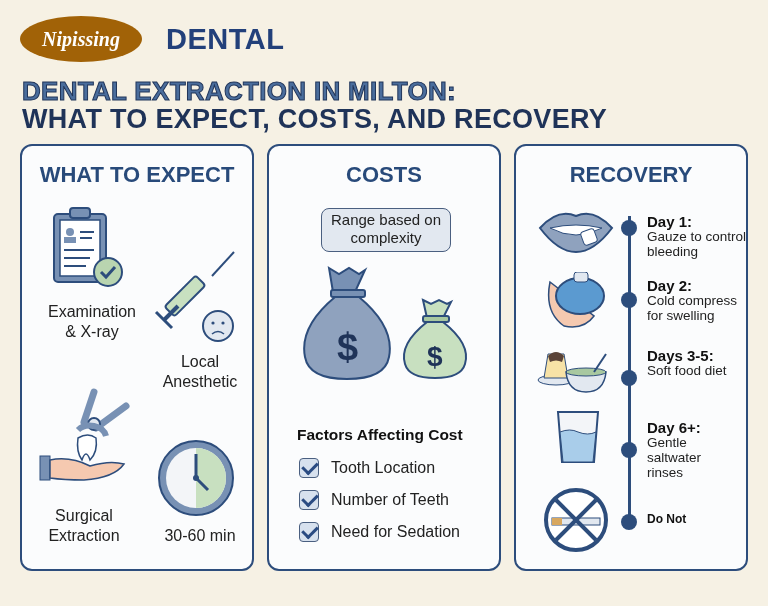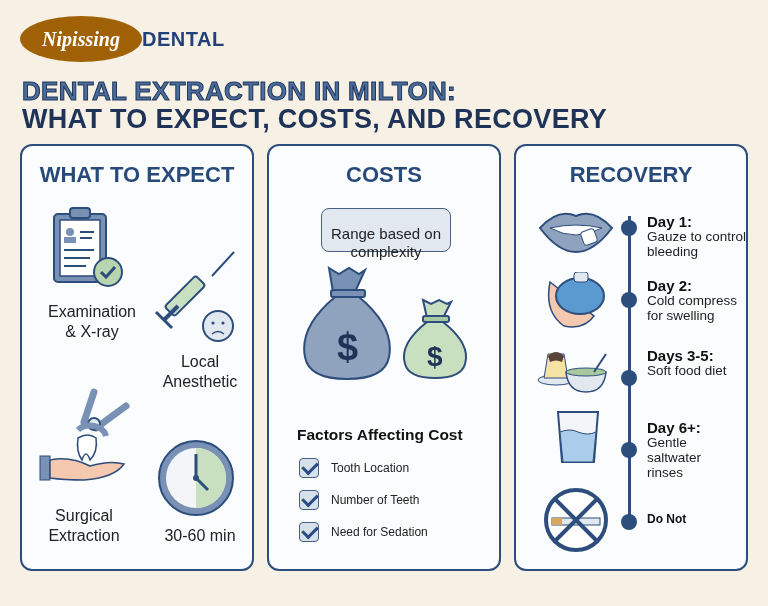--- a/index.html
+++ b/index.html
@@ -1,31 +1,31 @@
 <!DOCTYPE html>
 <html><head>
 <meta charset="utf-8">
 <style>
   * { box-sizing: border-box; margin: 0; padding: 0; }
   body { width: 768px; height: 606px; background: #f6f1e4; font-family: "Liberation Sans", sans-serif; position: relative; overflow: hidden; color: #1f2a3a; }
   .logo { position: absolute; left: 20px; top: 16px; display: flex; align-items: center; }
   .logo-oval { width: 122px; height: 46px; border-radius: 50%; background: #a16207; color: #fff; display: flex; align-items: center; justify-content: center; font-family: "Liberation Serif", serif; font-style: italic; font-weight: bold; font-size: 20px; }
-  .logo-text { margin-left: 0; font-size: 20px; font-weight: bold; color: #22407a; letter-spacing: 0.5px; }
+  .logo-text { margin-left: 24px; font-size: 29px; font-weight: bold; color: #22407a; letter-spacing: 0.5px; }
   .title1 { position: absolute; left: 22px; top: 76px; font-size: 26px; font-weight: bold; color: #4a6d9c; -webkit-text-stroke: 1px #1f3358; letter-spacing: 0.3px; }
   .title2 { position: absolute; left: 22px; top: 104px; font-size: 27px; font-weight: bold; color: #1f3358; letter-spacing: 0.3px; }
   .panel { position: absolute; top: 144px; background: #fbfcfd; border: 2px solid #2d4d7c; border-radius: 12px; }
   .p1 { left: 20px; width: 234px; height: 427px; }
   .p2 { left: 267px; width: 234px; height: 427px; }
   .p3 { left: 514px; width: 234px; height: 427px; }
   .ptitle { position: absolute; left: 0; right: 0; top: 16px; text-align: center; font-weight: bold; font-size: 22px; color: #284a7a; }
   .lbl { position: absolute; font-size: 16px; color: #222; text-align: center; line-height: 20px; }
   .ico { position: absolute; }
-  .range { position: absolute; left: 52px; top: 62px; width: 130px; height: 44px; background: #e2e8f0; border: 1.5px solid #4a5f80; border-radius: 8px; font-size: 15px; text-align: center; line-height: 18px; padding-top: 16px; color: #222; }
+  .range { position: absolute; left: 52px; top: 62px; width: 130px; height: 44px; background: #e2e8f0; border: 1.5px solid #4a5f80; border-radius: 8px; font-size: 15px; text-align: center; line-height: 18px; padding-top: 2px; color: #222; }
   .factors-title { position: absolute; left: 28px; top: 280px; font-weight: bold; font-size: 15.5px; color: #111; }
-  .factor { position: absolute; left: 30px; display: flex; align-items: center; font-size: 12px; color: #222; }
+  .factor { position: absolute; left: 30px; display: flex; align-items: center; font-size: 16px; color: #222; }
   .chk { width: 20px; height: 20px; border: 1.5px solid #4a5f80; border-radius: 4px; background: #d7e1ee; margin-right: 12px; position: relative; }
   .chk:after { content: ""; position: absolute; left: 5px; top: 0px; width: 7px; height: 12px; border: solid #2a4b82; border-width: 0 3px 3px 0; transform: rotate(45deg); }
   .timeline { position: absolute; left: 112px; top: 70px; width: 3px; height: 310px; background: #2d4d7c; }
   .dot { position: absolute; left: 105px; width: 16px; height: 16px; border-radius: 50%; background: #2d4d7c; }
   .step { position: absolute; left: 131px; font-size: 13.5px; line-height: 15px; color: #222; }
   .step b { display: block; font-size: 15px; color: #111; }
 </style>
 </head>
 <body>
 

